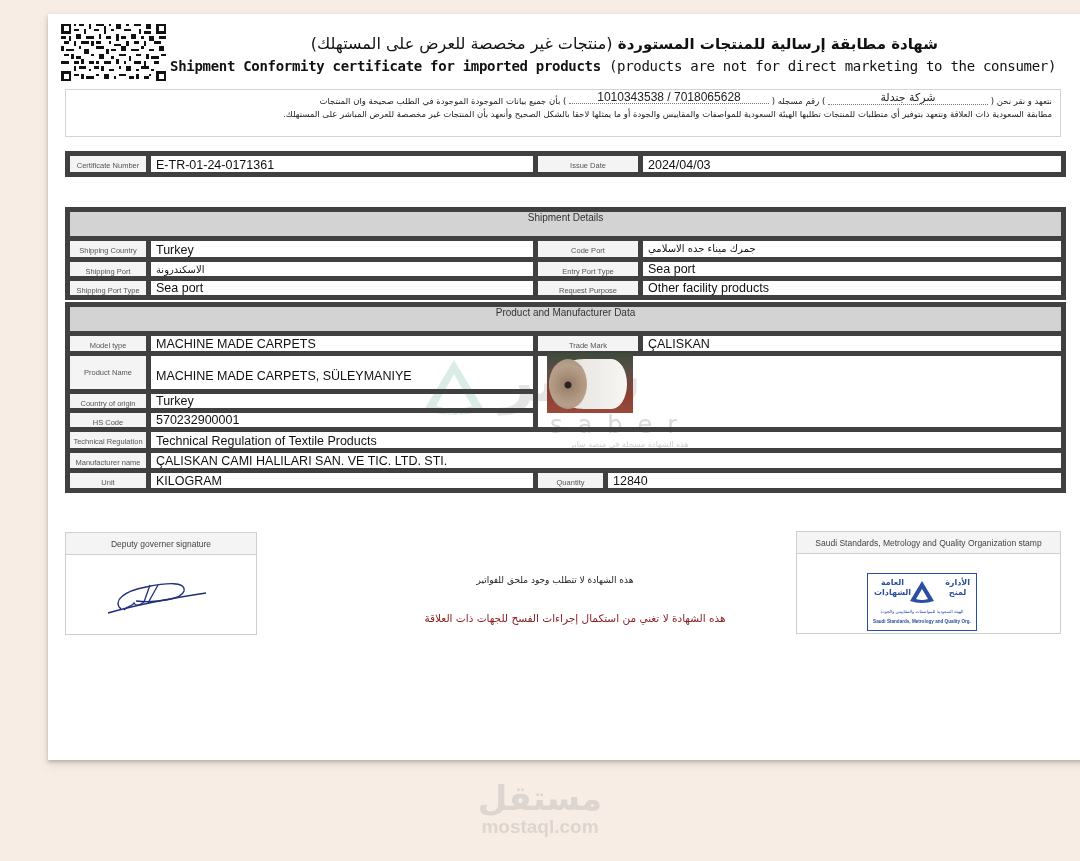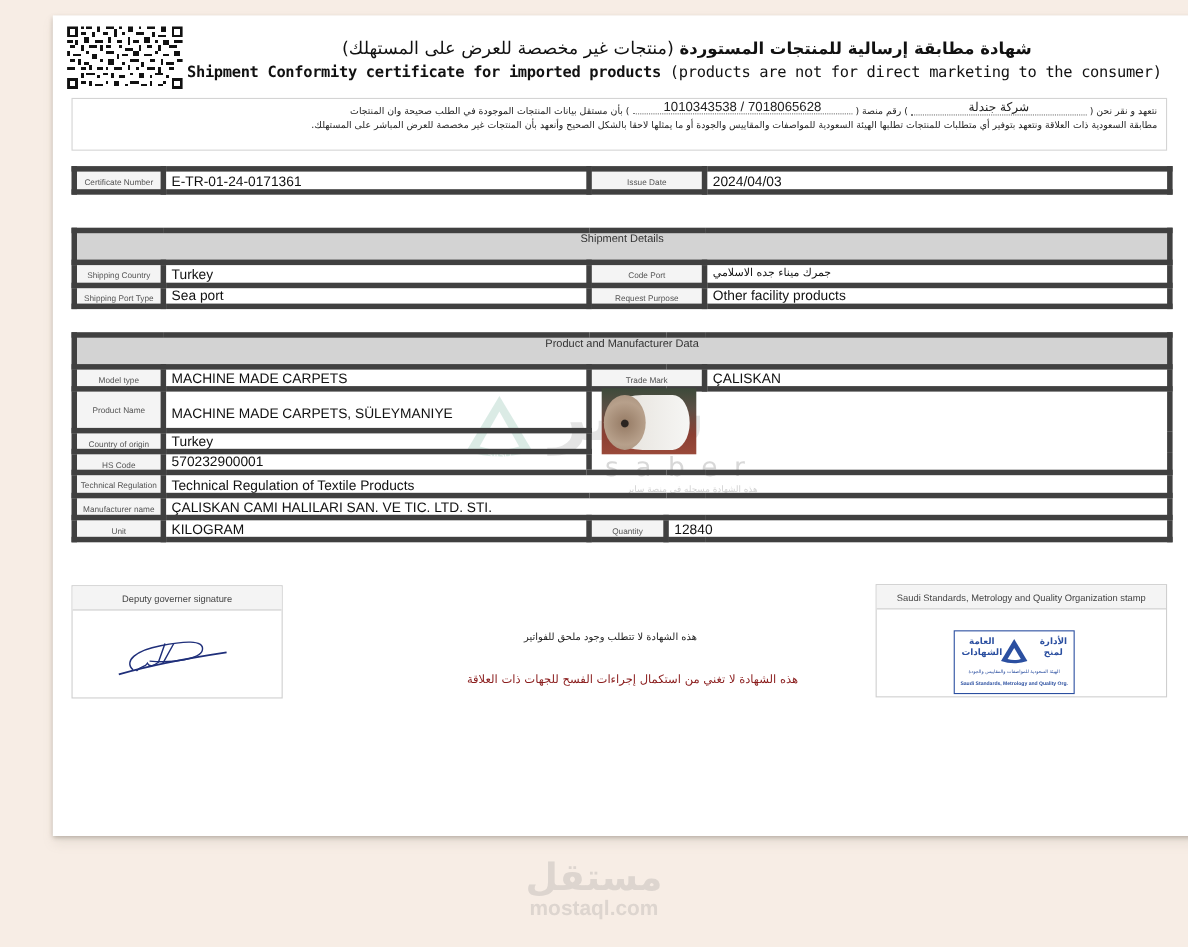--- a/index.html
+++ b/index.html
@@ -197,23 +197,23 @@
   <span class="paren">(منتجات غير مخصصة للعرض على المستهلك)</span>
 </div>
 <div class="title-en">
   <b>Shipment Conformity certificate for imported products</b>
   <span class="sub">(products are not for direct marketing to the consumer)</span>
 </div>
 
 <div class="pledge">
   <span>نتعهد و نقر نحن (</span>
   <span class="fill">شركة جندلة</span>
-  <span>) رقم منصة (</span>
+  <span>) رقم مسجله (</span>
   <span class="fill num">7018065628 / 1010343538</span>
-  <span>) بأن مستقل بيانات المنتجات الموجودة في الطلب صحيحة وان المنتجات</span>
+  <span>) بأن جميع بيانات الموجودة الموجودة في الطلب صحيحة وان المنتجات</span>
   <div>مطابقة السعودية ذات العلاقة ونتعهد بتوفير أي متطلبات للمنتجات تطلبها الهيئة السعودية للمواصفات والمقاييس والجودة أو ما يمثلها لاحقا بالشكل الصحيح وأنعهد بأن المنتجات غير مخصصة للعرض المباشر على المستهلك.</div>
 </div>
 
 <table class="grid cert">
   <colgroup>
       <col style="width:81px">
       <col style="width:387px">
       <col style="width:105px">
       <col style="width:423px">
     </colgroup>
@@ -236,20 +236,26 @@
     </colgroup>
   <tbody>
       <tr>
         <td colspan="4" class="sect">Shipment Details</td>
       </tr>
   <tr>
     <td class="lbl r">Shipping Country</td>
     <td class="val r">Turkey</td>
     <td class="lbl r">Code Port</td>
     <td class="val ar r">جمرك ميناء جده الاسلامي</td>
+  </tr>
+  <tr>
+    <td class="lbl r">Shipping Port</td>
+    <td class="val ar r">الاسكندرونة</td>
+    <td class="lbl r">Entry Port Type</td>
+    <td class="val low r">Sea port</td>
   </tr>
   <tr>
     <td class="lbl r">Shipping Port Type</td>
     <td class="val low r">Sea port</td>
     <td class="lbl r">Request Purpose</td>
     <td class="val low r">Other facility products</td>
   </tr>
 </tbody>
   </table>
 

